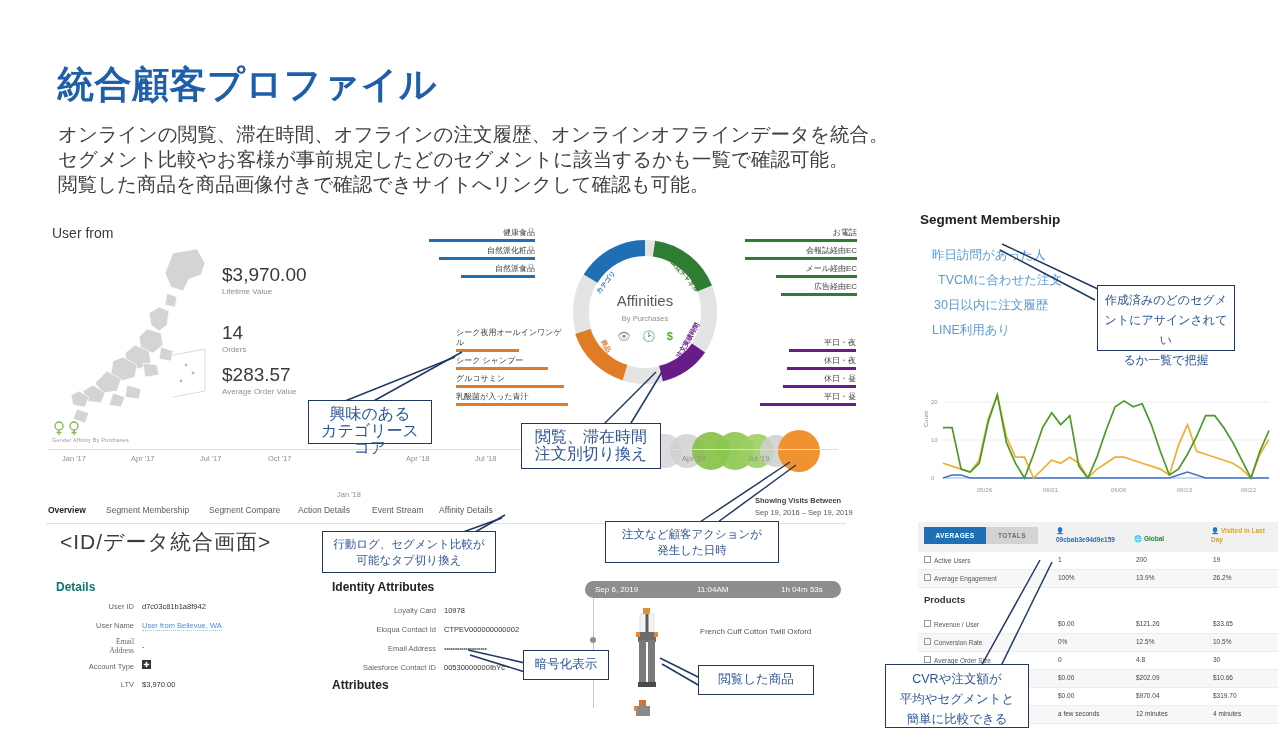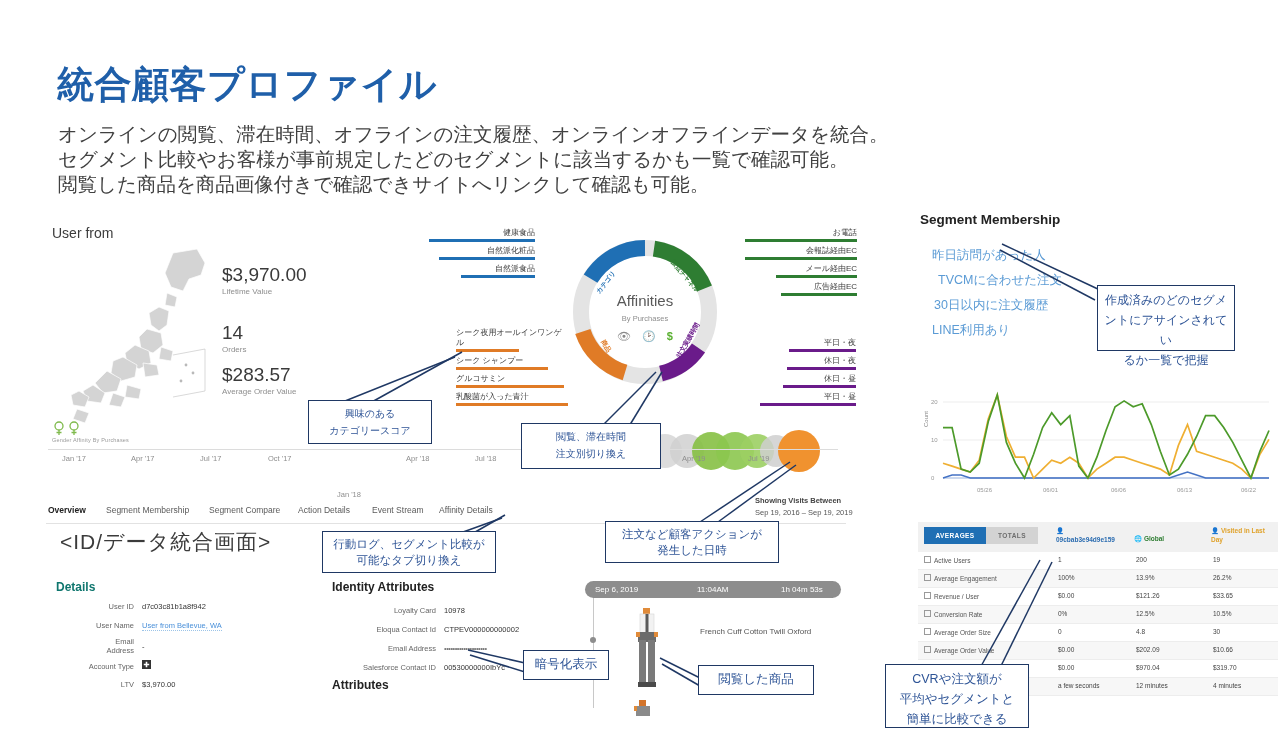--- a/index.html
+++ b/index.html
@@ -118,21 +118,21 @@
   .barlist{position:absolute;}
   .barlist .item{margin-bottom:4px;}
   .barlist .item .t{font-size:8px;color:#3b3b3b;line-height:10px;white-space:nowrap;}
   .barlist .item .b{height:3px;margin-top:1px;}
   .barlist.right .t{text-align:right;}
   .barlist.right .b{margin-left:auto;}
 
   
   .callout{
     position:absolute;border:1.6px solid #1F3864;background:#ffffff;
-    color:#2E5496;font-size:10px;line-height:17px;text-align:center;
+    color:#2E5496;font-size:16px;line-height:17px;text-align:center;
     padding:4px 6px;box-sizing:border-box;
   }
   .leader{position:absolute;pointer-events:none;}
   .leader svg{display:block;overflow:visible;}
 </style>
 </head>
 <body>
 
 <div class="abs" id="slide-title">統合顧客プロファイル</div>
 <div class="abs" id="slide-subtitle">オンラインの閲覧、滞在時間、オフラインの注文履歴、オンラインオフラインデータを統合。
@@ -335,21 +335,21 @@
 <div class="abs" id="id-headline">&lt;ID/データ統合画面&gt;</div>
 
 <div class="abs" id="details-title">Details</div>
 <div class="dl abs" style="left:56px;top:602px;width:250px;height:100px;">
   <span class="k" style="left:0;top:0;width:78px;">User ID</span>
   <span class="v" style="left:86px;top:0;">d7c03c81b1a8f942</span>
 
   <span class="k" style="left:0;top:19px;width:78px;">User Name</span>
   <span class="v link" style="left:86px;top:19px;">User from Bellevue, WA</span>
 
-  <span class="k" style="left:0;top:35px;width:78px;line-height:9px;">Email<br>Address</span>
+  <span class="k" style="left:0;top:35px;width:78px;line-height:9px;font-family:Liberation Serif, serif;">Email<br>Address</span>
   <span class="v" style="left:86px;top:40px;">-</span>
 
   <span class="k" style="left:0;top:60px;width:78px;">Account Type</span>
   <span class="v" style="left:86px;top:58px;">
     <svg width="9" height="9" viewBox="0 0 9 9">
         <rect width="9" height="9" fill="#333"></rect>
         <path d="M4.5 1.8 L4.5 7.2 M1.8 4.5 L7.2 4.5" stroke="#fff" stroke-width="1.6"></path>
       </svg>
   </span>
 
@@ -459,20 +459,23 @@
     <span class="c2">200</span>
     <span class="c3">19</span>
   </div>
   <div class="row alt">
     <span class="rl"><span class="chk"></span><span>Average Engagement</span></span>
     <span class="c1">100%</span>
     <span class="c2">13.9%</span>
     <span class="c3">26.2%</span>
   </div>
 
+  <div class="sect">
+    <span>Products</span>
+  </div>
 
   <div class="row">
     <span class="rl"><span class="chk"></span><span>Revenue / User</span></span>
     <span class="c1">$0.00</span>
     <span class="c2">$121.26</span>
     <span class="c3">$33.65</span>
   </div>
   <div class="row alt">
     <span class="rl"><span class="chk"></span><span>Conversion Rate</span></span>
     <span class="c1">0%</span>

